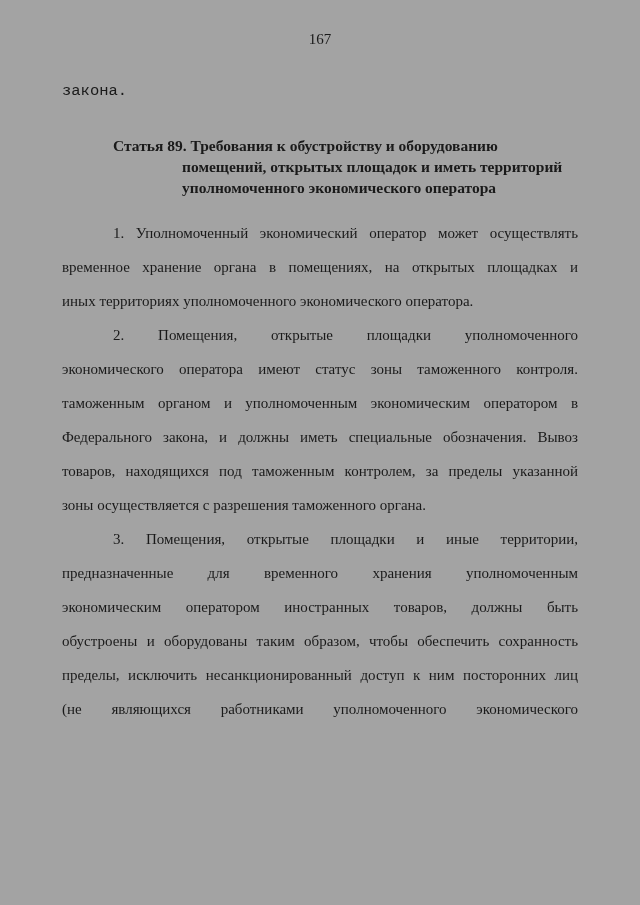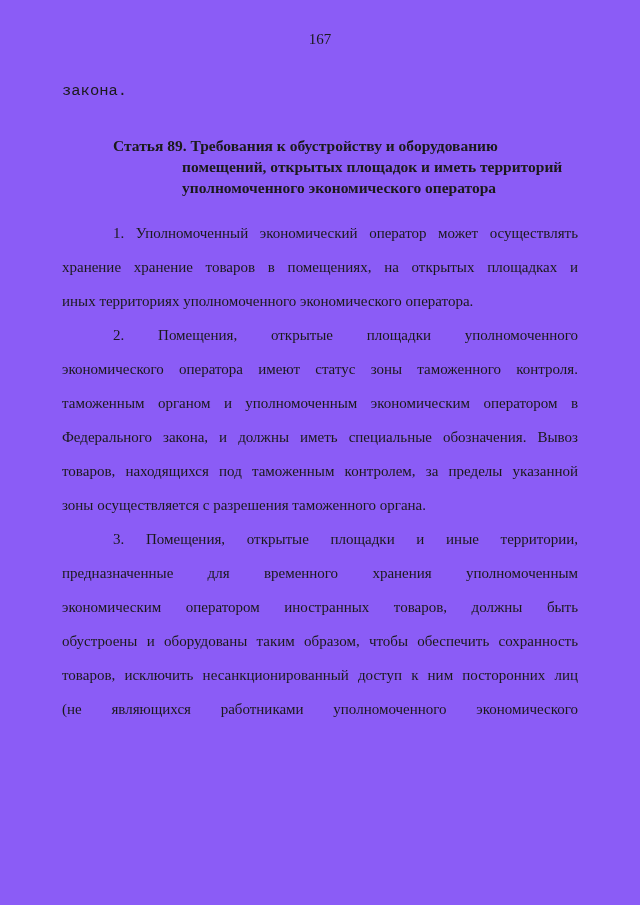--- a/index.html
+++ b/index.html
@@ -6,21 +6,21 @@
     margin: 0;
     padding: 0;
     background: #ffffff;
   }
   .page {
     position: relative;
     width: 640px;
     height: 905px;
     box-sizing: border-box;
     padding: 0 62px;
-    background: #8b5cf6;
+    background: #a3a3a3;
     color: #1a1a1a;
     font-family: "Liberation Serif", "DejaVu Serif", serif;
     overflow: hidden;
   }
   .pageno {
     margin-top: 31px;
     text-align: center;
     font-size: 15px;
     line-height: 16px;
   }
@@ -67,35 +67,35 @@
   <div class="carry">закона.</div>
 
   <div class="heading">
     <div class="hline first"><span class="hlabel">Статья 89.</span> <span class="htitle">Требования к обустройству и оборудованию</span></div>
     <div class="hline">помещений, открытых площадок и иметь территорий</div>
     <div class="hline">уполномоченного экономического оператора</div>
   </div>
 
   <div class="para first-para">
     <div class="bl j ind">1. Уполномоченный экономический оператор может осуществлять</div>
-    <div class="bl j">хранение хранение товаров в помещениях, на открытых площадках и</div>
+    <div class="bl j">временное хранение органа в помещениях, на открытых площадках и</div>
     <div class="bl l">иных территориях уполномоченного экономического оператора.</div>
   </div>
 
   <div class="para">
     <div class="bl j ind">2. Помещения, открытые площадки уполномоченного</div>
     <div class="bl j">экономического оператора имеют статус зоны таможенного контроля.</div>
     <div class="bl j">таможенным органом и уполномоченным экономическим оператором в</div>
     <div class="bl j">Федерального закона, и должны иметь специальные обозначения. Вывоз</div>
     <div class="bl j">товаров, находящихся под таможенным контролем, за пределы указанной</div>
     <div class="bl l">зоны осуществляется с разрешения таможенного органа.</div>
   </div>
 
   <div class="para">
     <div class="bl j ind">3. Помещения, открытые площадки и иные территории,</div>
     <div class="bl j">предназначенные для временного хранения уполномоченным</div>
     <div class="bl j">экономическим оператором иностранных товаров, должны быть</div>
     <div class="bl j">обустроены и оборудованы таким образом, чтобы обеспечить сохранность</div>
-    <div class="bl j">товаров, исключить несанкционированный доступ к ним посторонних лиц</div>
+    <div class="bl j">пределы, исключить несанкционированный доступ к ним посторонних лиц</div>
     <div class="bl j">(не являющихся работниками уполномоченного экономического</div>
   </div>
 
 </div>
 
 </body></html>

